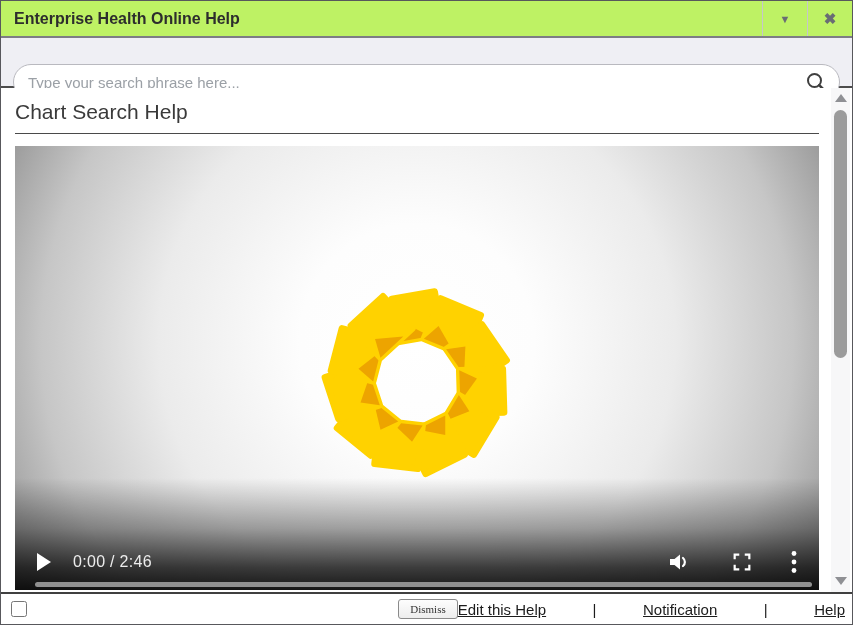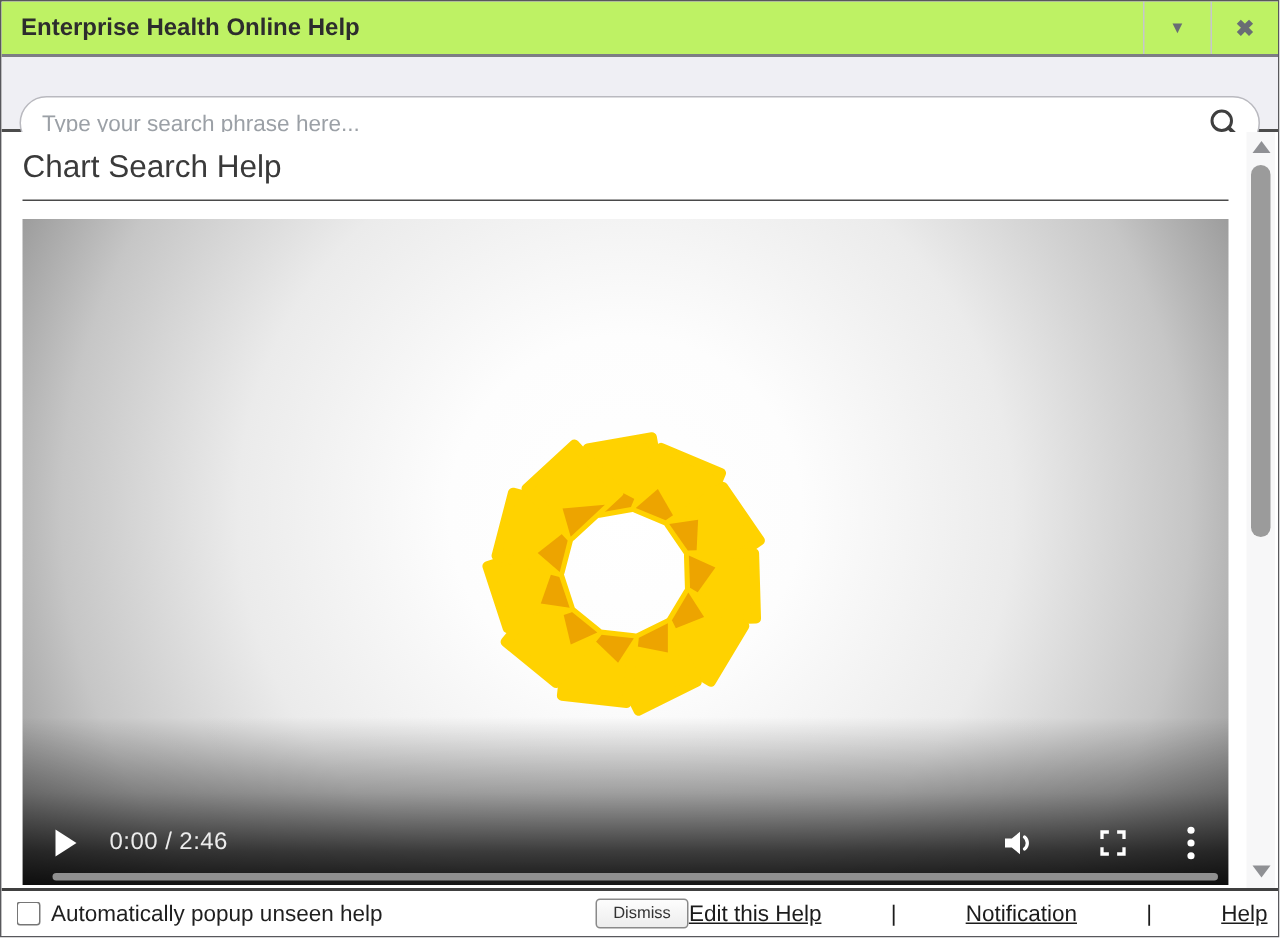--- a/index.html
+++ b/index.html
@@ -135,21 +135,21 @@
     height:30px;flex:none;
     background:#fff;
     display:flex;align-items:center;
     padding:0 7px 0 10px;
     font-size:15px;color:#1f1f1f;
   }
   .footer-left{flex:1;display:flex;align-items:center;}
   .footer-left input{width:16px;height:16px;margin-right:7px;cursor:pointer;}
   .dismiss-btn{
     flex:none;
-    font-family:Liberation Sans, sans-serif;
+    font-family:Liberation Serif, serif;
     font-size:11px;color:#333;
     padding:3px 11px;
     border:1px solid #8a8a8a;border-radius:3px;
     background:linear-gradient(#fdfdfd,#ededed);
     cursor:pointer;
   }
   .footer-right{flex:1;display:flex;justify-content:space-between;align-items:center;white-space:pre;gap:35px;}
   .footer-right a{color:#1c1c1c;text-decoration:underline;cursor:pointer;}
   .link-sep{color:#1c1c1c;padding:0 5px;}
 </style>
@@ -242,21 +242,20 @@
     <div class="scrollbar">
       <div class="sb-up"></div>
       <div class="sb-thumb"></div>
       <div class="sb-down"></div>
     </div>
   </div>
 
   <div class="footer">
     <div class="footer-left">
       <input type="checkbox" style="">
-      <span>Automatically popup unseen help</span>
     </div>
     <button class="dismiss-btn">Dismiss</button>
     <div class="footer-right">
       <a>Edit this Help</a>
       <span class="link-sep">|</span>
       <a>Notification</a>
       <span class="link-sep">|</span>
       <a>Help</a>
     </div>
   </div>

